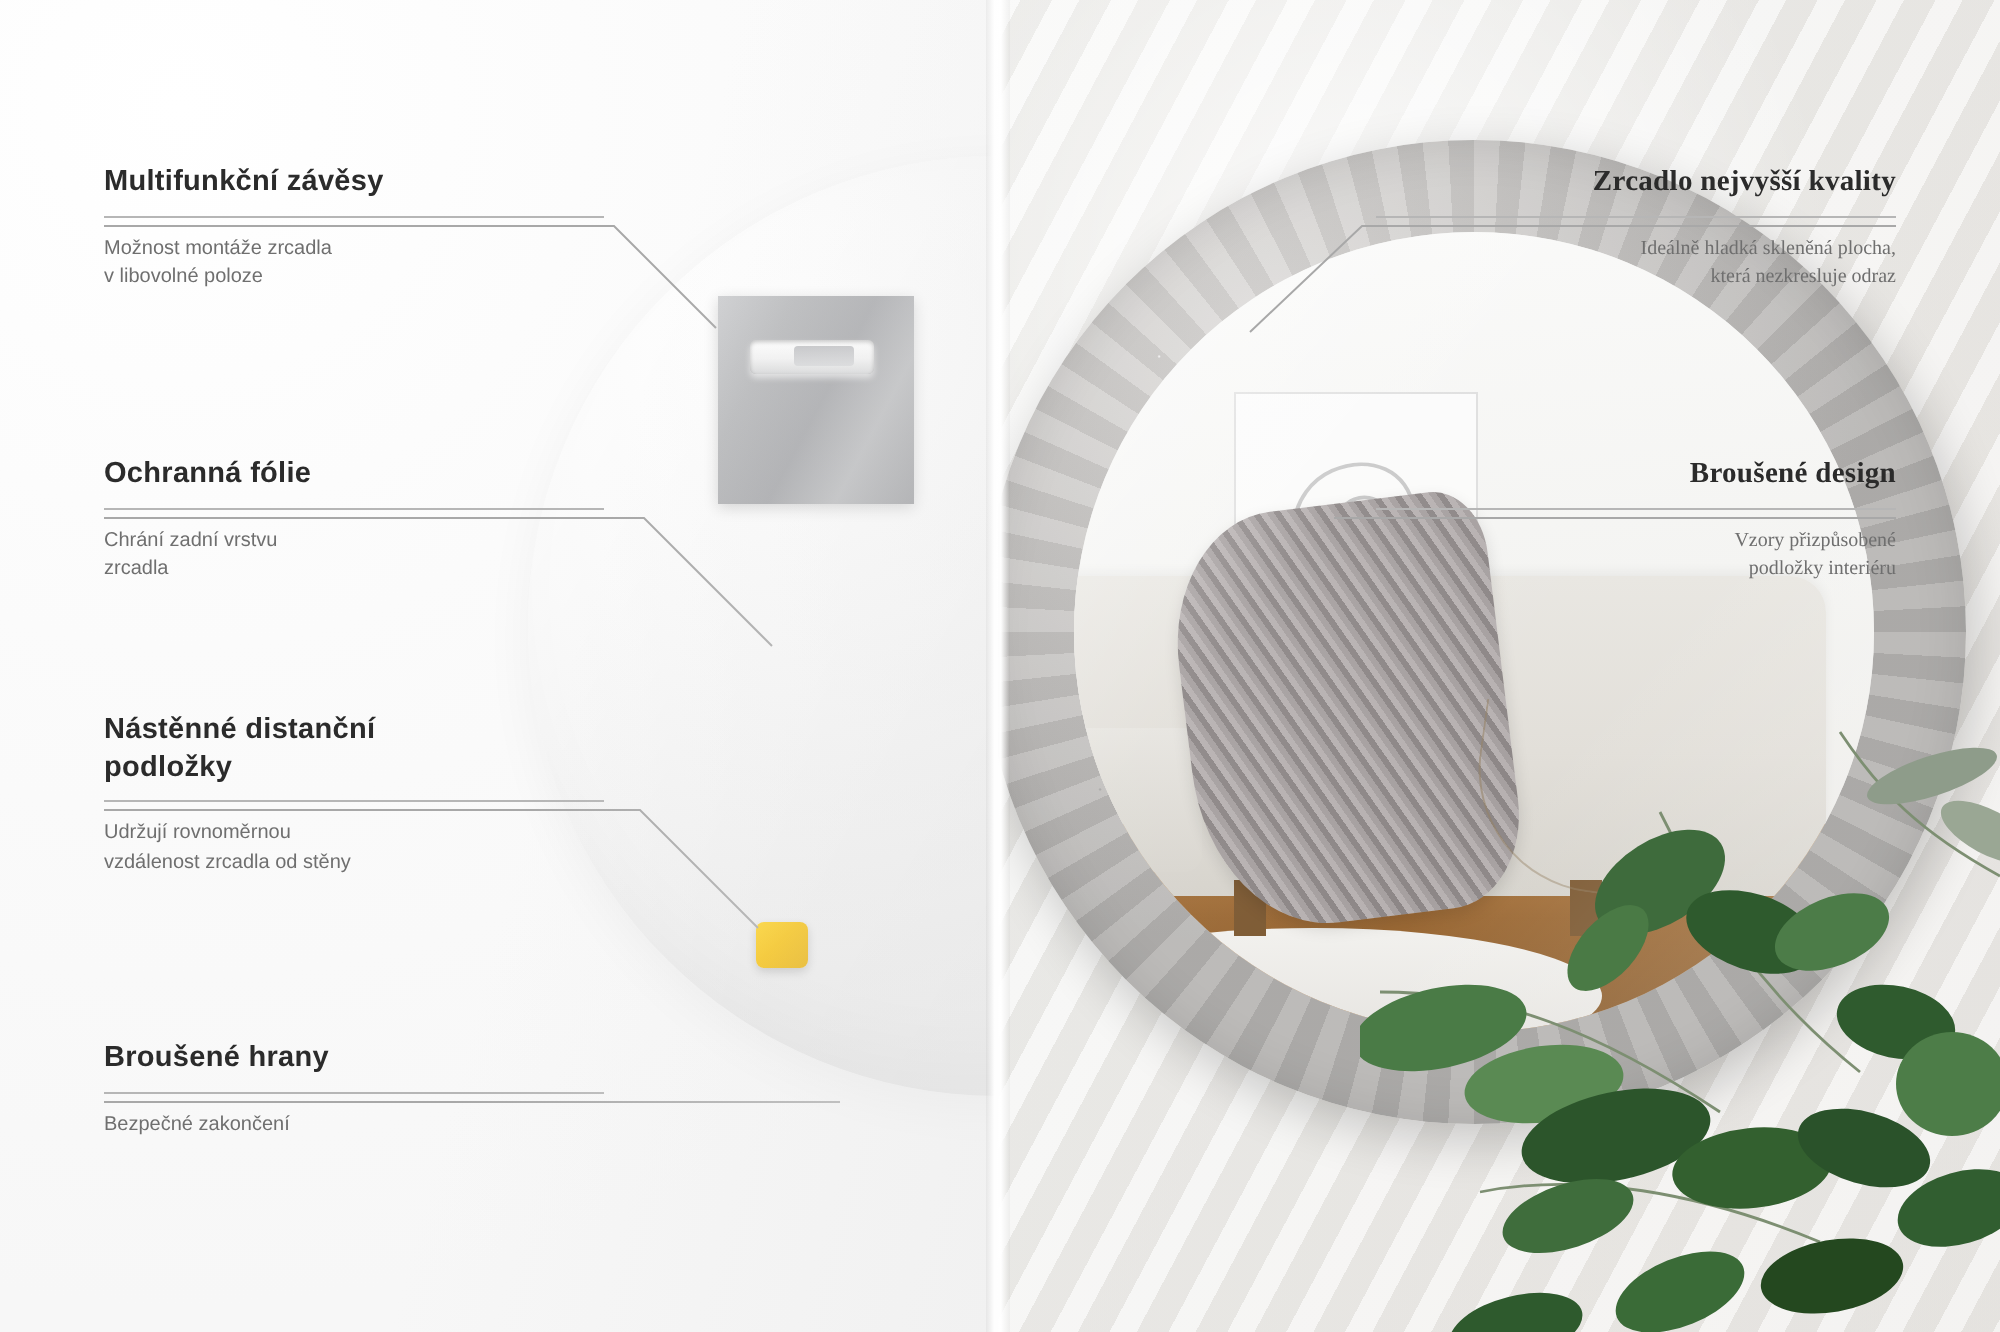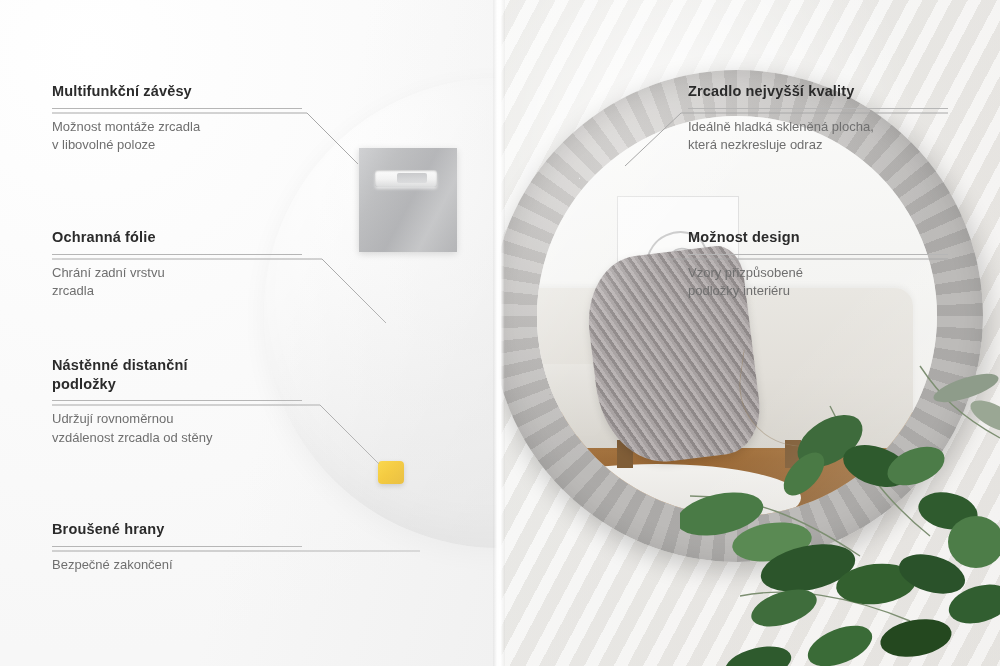--- a/index.html
+++ b/index.html
@@ -162,23 +162,23 @@
   }
 
   
   .callout{position:absolute;}
   .callout .title{
     font-size:14.5px;font-weight:bold;color:#2b2b2b;letter-spacing:.15px;line-height:1.28;
     white-space:pre-line;
   }
   .callout .rule{height:1px;background:#b6b6b6;margin-top:7px;}
   .callout .desc{
-    margin-top:9px;font-size:13px;color:#6f6f6f;line-height:1.45;white-space:pre-line;
-  }
-  .callout.right{}
+    margin-top:9px;font-size:10px;color:#6f6f6f;line-height:1.45;white-space:pre-line;
+  }
+  .callout.right{text-align:right;font-family:Liberation Serif, serif;}
 
   .leader{position:absolute;top:0;left:0;pointer-events:none;}
 </style>
 </head>
 <body>
 
 <div class="stage">
 
   <div class="panel-left">
 
@@ -299,21 +299,21 @@
     </svg>
 
     <div class="callout right" style="right:52px;top:82px;width:260px;">
       <div class="title">Zrcadlo nejvyšší kvality</div>
       <div class="rule"></div>
       <div class="desc">Ideálně hladká skleněná plocha,
 která nezkresluje odraz</div>
     </div>
 
     <div class="callout right" style="right:52px;top:228px;width:260px;">
-      <div class="title">Možnost design</div>
+      <div class="title">Broušené design</div>
       <div class="rule"></div>
       <div class="desc">Vzory přizpůsobené
 podložky interiéru</div>
     </div>
   </div>
 
   <div class="divider"></div>
 </div>
 
 </body></html>

